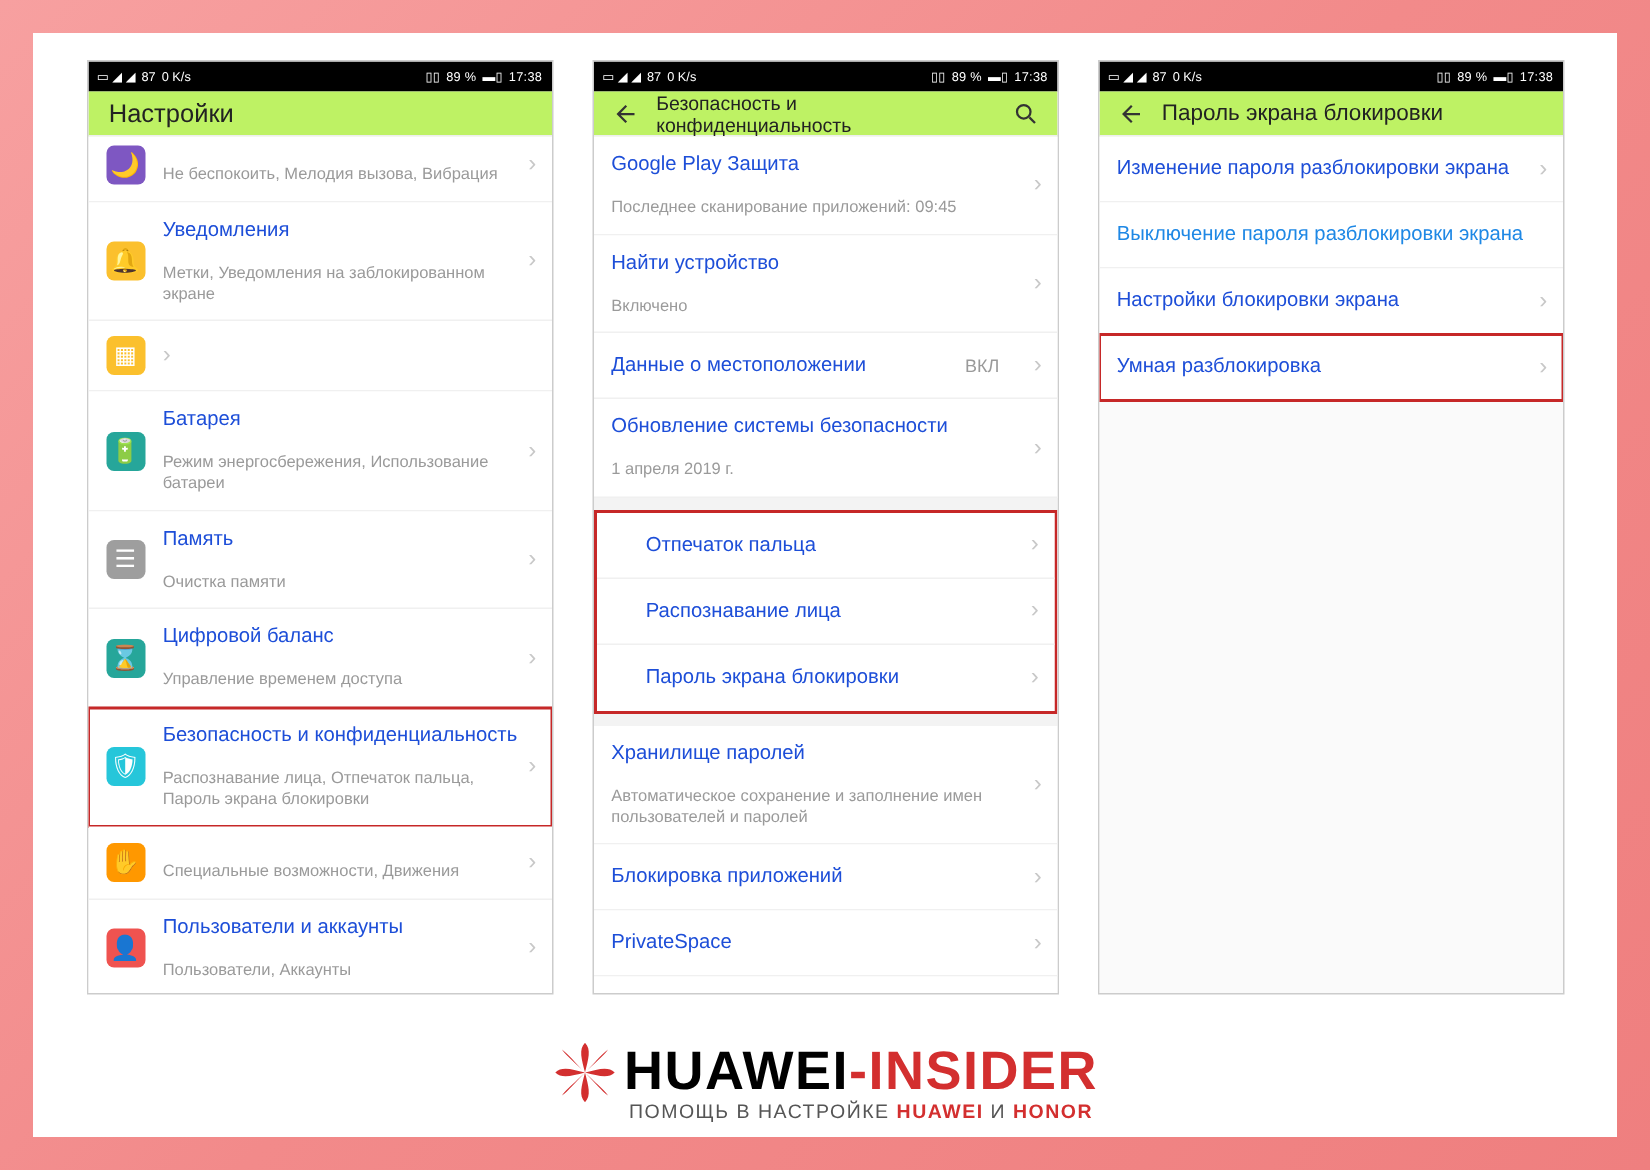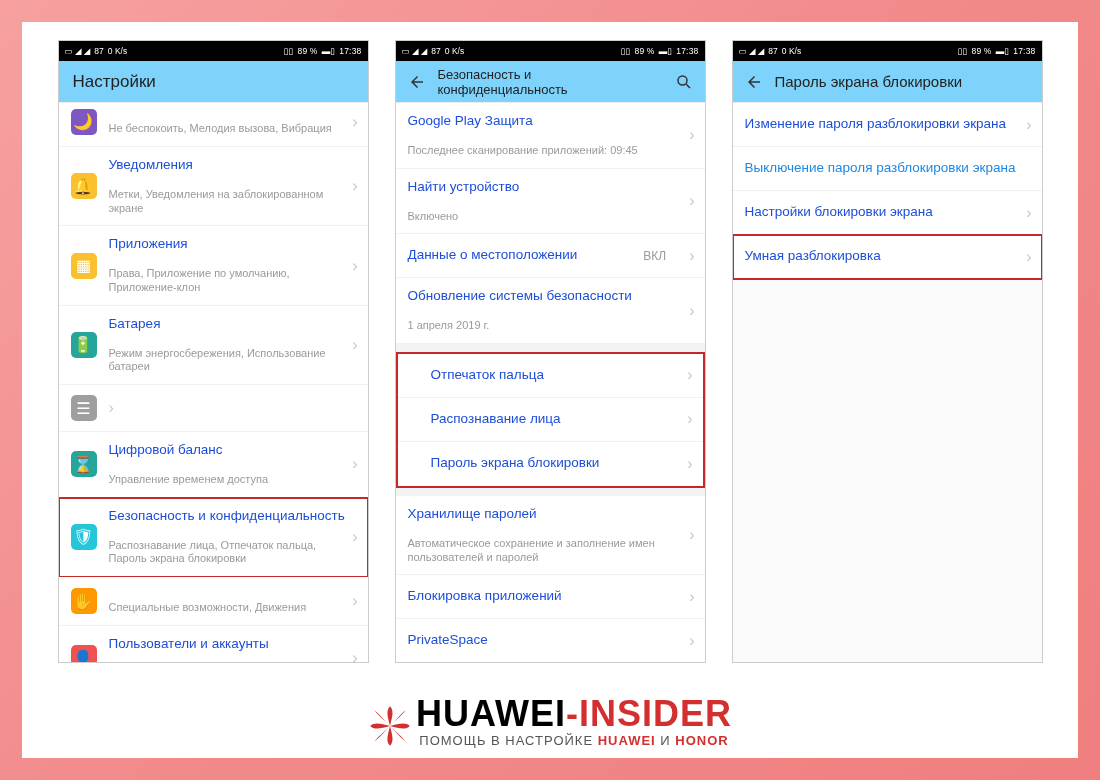--- a/index.html
+++ b/index.html
@@ -36,22 +36,22 @@
     font-size: 8.5px;
     display: flex;
     align-items: center;
     justify-content: space-between;
     padding: 0 6px;
   }
   .status-left, .status-right { display:flex; align-items:center; gap:4px; }
   .status-right span { letter-spacing:.2px; }
   
   .app-header {
-    height: 42px;
-    background: #7dd3fc;
+    height: 30px;
+    background: #bef264;
     border-bottom: 1px solid #eee;
     display: flex;
     align-items: center;
     padding: 0 12px;
     gap: 12px;
   }
   .app-header.plain { padding-left:14px; }
   .back-arrow { width:18px; height:18px; display:flex; align-items:center; justify-content:center; cursor:pointer; }
   .search-btn { width:18px; height:18px; display:flex; align-items:center; justify-content:center; cursor:pointer; }
   .header-title-large { font-size: 17px; color:#222; font-weight:400; }
@@ -91,21 +91,21 @@
   .highlight-wrap { border:2px solid #c62828; }
   .highlight-wrap .item { border-bottom:1px solid #f0f0f0;padding-left:33px; }
   .highlight-wrap .item:last-child { border-bottom:none; }
   
   .branding {
     position:absolute;
     left:0; right:0;
     bottom: 10px;
     text-align:center;
   }
-  .brand-top { display:flex; align-items:flex-end; justify-content:center; gap:4px; }
+  .brand-top { display:flex; align-items:flex-start; justify-content:center; gap:4px; }
   .brand-logo { width:44px; height:44px; }
   .brand-name { font-family: Arial, sans-serif; font-size:36px; font-weight:900; letter-spacing:1px; color:#000; }
   .brand-name .red { color:#d32f2f; }
   .brand-tag { font-size:13px; letter-spacing:1px; color:#555; margin-top:-2px; }
   .brand-tag .hred { color:#d32f2f; font-weight:600; }
   svg { display:block; }
 </style>
 </head>
 <body>
 
@@ -140,36 +140,36 @@
         <div class="item">
           <div class="icon-slot" style="background:#fbc02d;">🔔</div>
           <div class="item-text">
             <div class="item-title">Уведомления</div>
             <div class="item-sub">Метки, Уведомления на заблокированном экране</div>
           </div>
           <span class="chevron">›</span>
         </div>
         <div class="item">
           <div class="icon-slot" style="background:#fbc02d;">▦</div>
-          <div class="item-text">
-            <div class="item-title">Приложения</div>
-            <div class="item-sub">Права, Приложение по умолчанию, Приложение-клон</div>
-          </div>
           <span class="chevron">›</span>
         </div>
         <div class="item">
           <div class="icon-slot" style="background:#26a69a;">🔋</div>
           <div class="item-text">
             <div class="item-title">Батарея</div>
             <div class="item-sub">Режим энергосбережения, Использование батареи</div>
           </div>
           <span class="chevron">›</span>
         </div>
         <div class="item">
           <div class="icon-slot" style="background:#9e9e9e;">☰</div>
+          <div class="item-text">
+            <div class="item-title">Память</div>
+            <div class="item-sub">Очистка памяти</div>
+          </div>
           <span class="chevron">›</span>
         </div>
         <div class="item">
           <div class="icon-slot" style="background:#26a69a;">⌛</div>
           <div class="item-text">
             <div class="item-title">Цифровой баланс</div>
             <div class="item-sub">Управление временем доступа</div>
           </div>
           <span class="chevron">›</span>
         </div>

